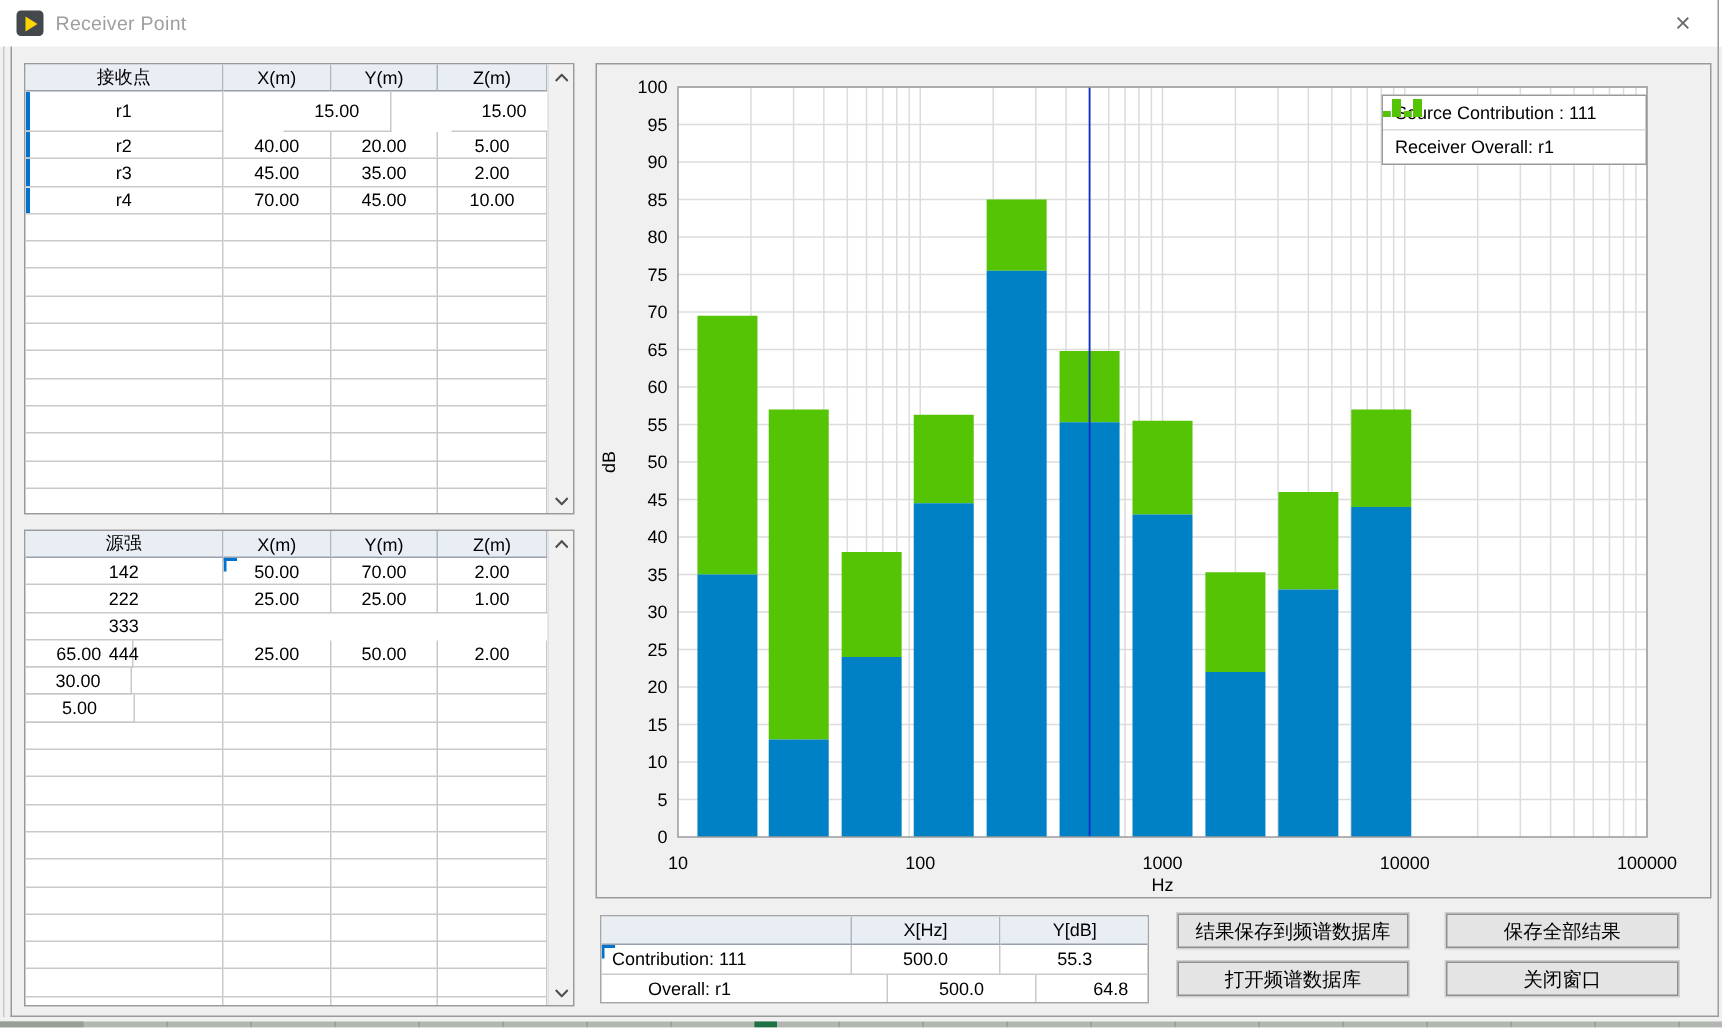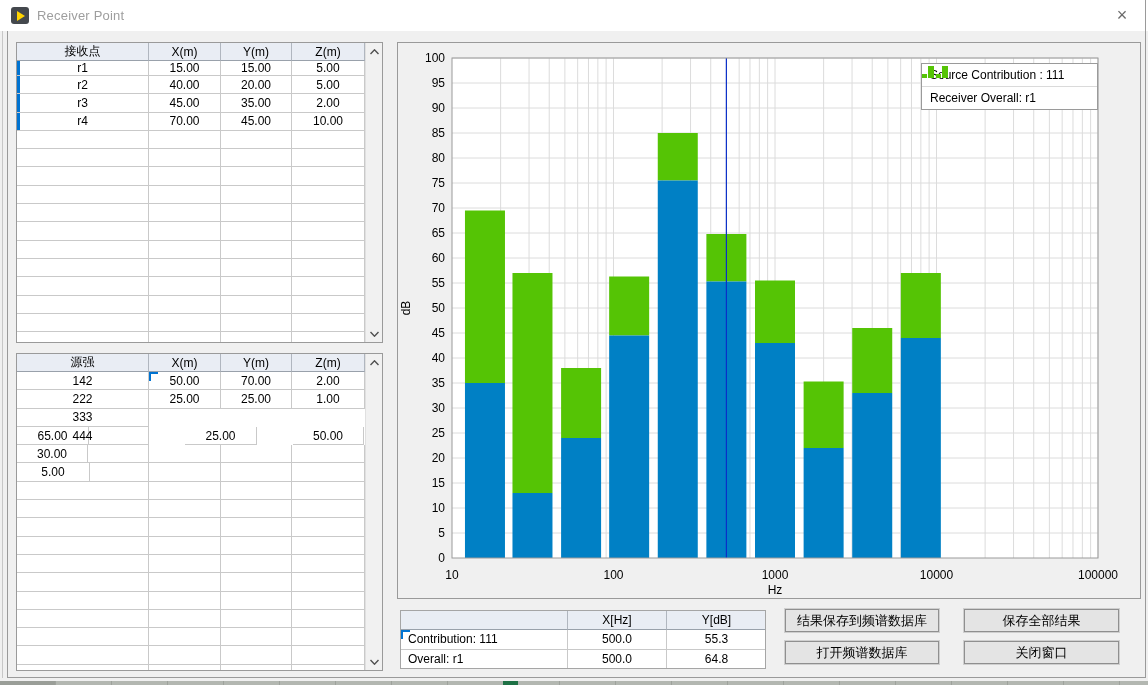--- a/index.html
+++ b/index.html
@@ -136,21 +136,21 @@
   </div>
 
   <div class="panel" style="left:16px;top:42px;width:367px;height:301px;">
     <div class="lv-table" id="receiver-table" style="width:348px;height:100%;">
         <div class="lvt-row" style="height: 18px;">
           <div class="lvt-cell lvt-hcell" style="width: 132px; height: 100%;">接收点</div>
           <div class="lvt-cell lvt-hcell" style="width: 72px; height: 100%;">X(m)</div>
           <div class="lvt-cell lvt-hcell" style="width: 71px; height: 100%;">Y(m)</div>
           <div class="lvt-cell lvt-hcell" style="width: 73px; height: 100%;">Z(m)</div>
         </div>
-        <div class="lvt-row tick-row" style="height: 15px;">
+        <div class="lvt-row tick-row" style="height: 27px; gap: 40px;">
           <div class="lvt-cell" style="width: 132px; height: 100%;">r1</div>
           <div class="lvt-cell" style="width: 72px; height: 100%;">15.00</div>
           <div class="lvt-cell" style="width: 71px; height: 100%;">15.00</div>
           <div class="lvt-cell" style="width: 73px; height: 100%;">5.00</div>
         </div>
         <div class="lvt-row tick-row" style="height: 18.3px;">
           <div class="lvt-cell" style="width: 132px; height: 100%;">r2</div>
           <div class="lvt-cell" style="width: 72px; height: 100%;">40.00</div>
           <div class="lvt-cell" style="width: 71px; height: 100%;">20.00</div>
           <div class="lvt-cell" style="width: 73px; height: 100%;">5.00</div>
@@ -273,21 +273,21 @@
           <div class="lvt-cell" style="width: 72px; height: 100%;">25.00</div>
           <div class="lvt-cell" style="width: 71px; height: 100%;">25.00</div>
           <div class="lvt-cell" style="width: 73px; height: 100%;">1.00</div>
         </div>
         <div class="lvt-row" style="height: 18.3px; flex-direction: column;">
           <div class="lvt-cell" style="width: 132px; height: 100%;">333</div>
           <div class="lvt-cell" style="width: 72px; height: 100%;">65.00</div>
           <div class="lvt-cell" style="width: 71px; height: 100%;">30.00</div>
           <div class="lvt-cell" style="width: 73px; height: 100%;">5.00</div>
         </div>
-        <div class="lvt-row" style="height: 18.3px; gap: 36px;">
+        <div class="lvt-row" style="height: 18.3px;">
           <div class="lvt-cell" style="width: 132px; height: 100%;">444</div>
           <div class="lvt-cell" style="width: 72px; height: 100%;">25.00</div>
           <div class="lvt-cell" style="width: 71px; height: 100%;">50.00</div>
           <div class="lvt-cell" style="width: 73px; height: 100%;">2.00</div>
         </div>
         <div class="lvt-row" style="height: 18.3px;">
           <div class="lvt-cell" style="width: 132px; height: 100%;"></div>
           <div class="lvt-cell" style="width: 72px; height: 100%;"></div>
           <div class="lvt-cell" style="width: 71px; height: 100%;"></div>
           <div class="lvt-cell" style="width: 73px; height: 100%;"></div>
@@ -520,21 +520,21 @@
         <div class="lvt-row" style="height: 19px;">
           <div class="lvt-cell lvt-hcell" style="width: 167px; height: 100%;"></div>
           <div class="lvt-cell lvt-hcell" style="width: 99px; height: 100%;">X[Hz]</div>
           <div class="lvt-cell lvt-hcell" style="width: 100px; height: 100%;">Y[dB]</div>
         </div>
         <div class="lvt-row" style="height: 19.5px;">
           <div class="lvt-cell cell-left sel-corner" style="width: 167px; height: 100%;">Contribution: 111</div>
           <div class="lvt-cell" style="width: 99px; height: 100%;">500.0</div>
           <div class="lvt-cell" style="width: 100px; height: 100%;">55.3</div>
         </div>
-        <div class="lvt-row" style="height: 19.5px;">
+        <div class="lvt-row" style="height: 19.5px; padding-left: 24px;">
           <div class="lvt-cell cell-left" style="width: 167px; height: 100%;">Overall: r1</div>
           <div class="lvt-cell" style="width: 99px; height: 100%;">500.0</div>
           <div class="lvt-cell" style="width: 100px; height: 100%;">64.8</div>
         </div>
       </div>
   </div>
 
   <button class="lv-btn" style="left:785px;top:609px;width:154px;height:23px;">结果保存到频谱数据库</button>
   <button class="lv-btn" style="left:964px;top:609px;width:155px;height:23px;">保存全部结果</button>
   <button class="lv-btn" style="left:785px;top:641px;width:154px;height:23px;">打开频谱数据库</button>

